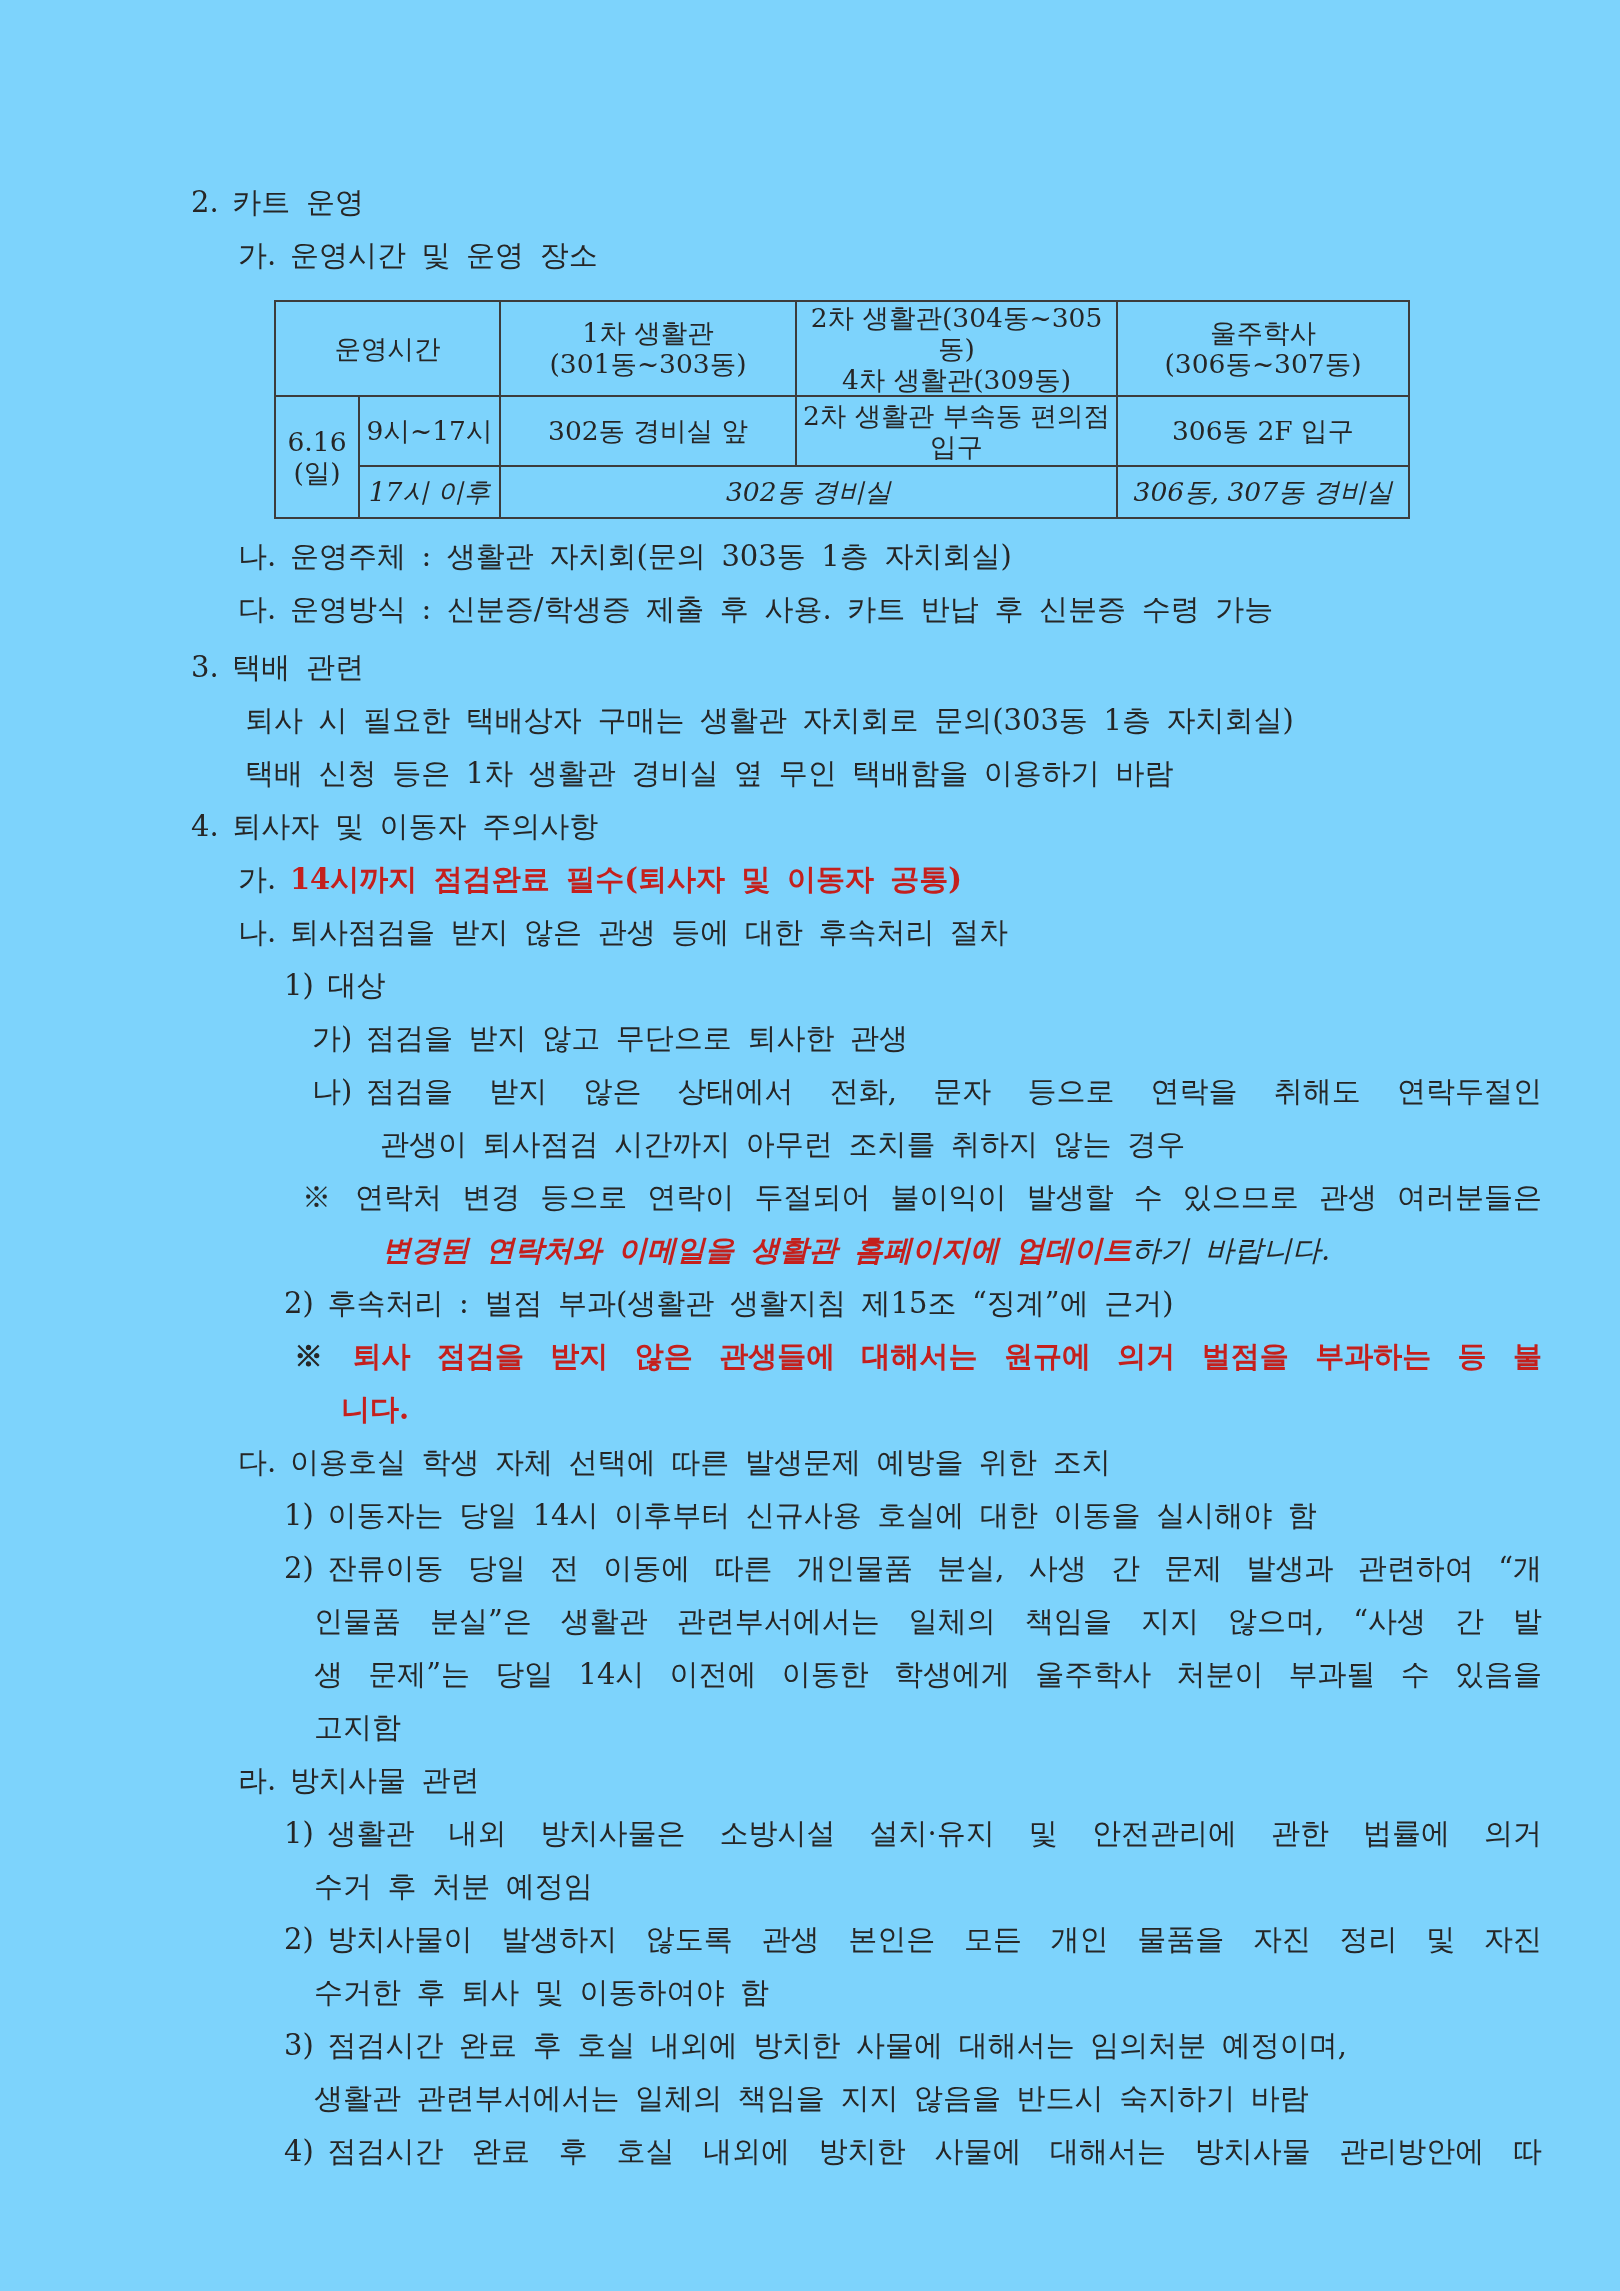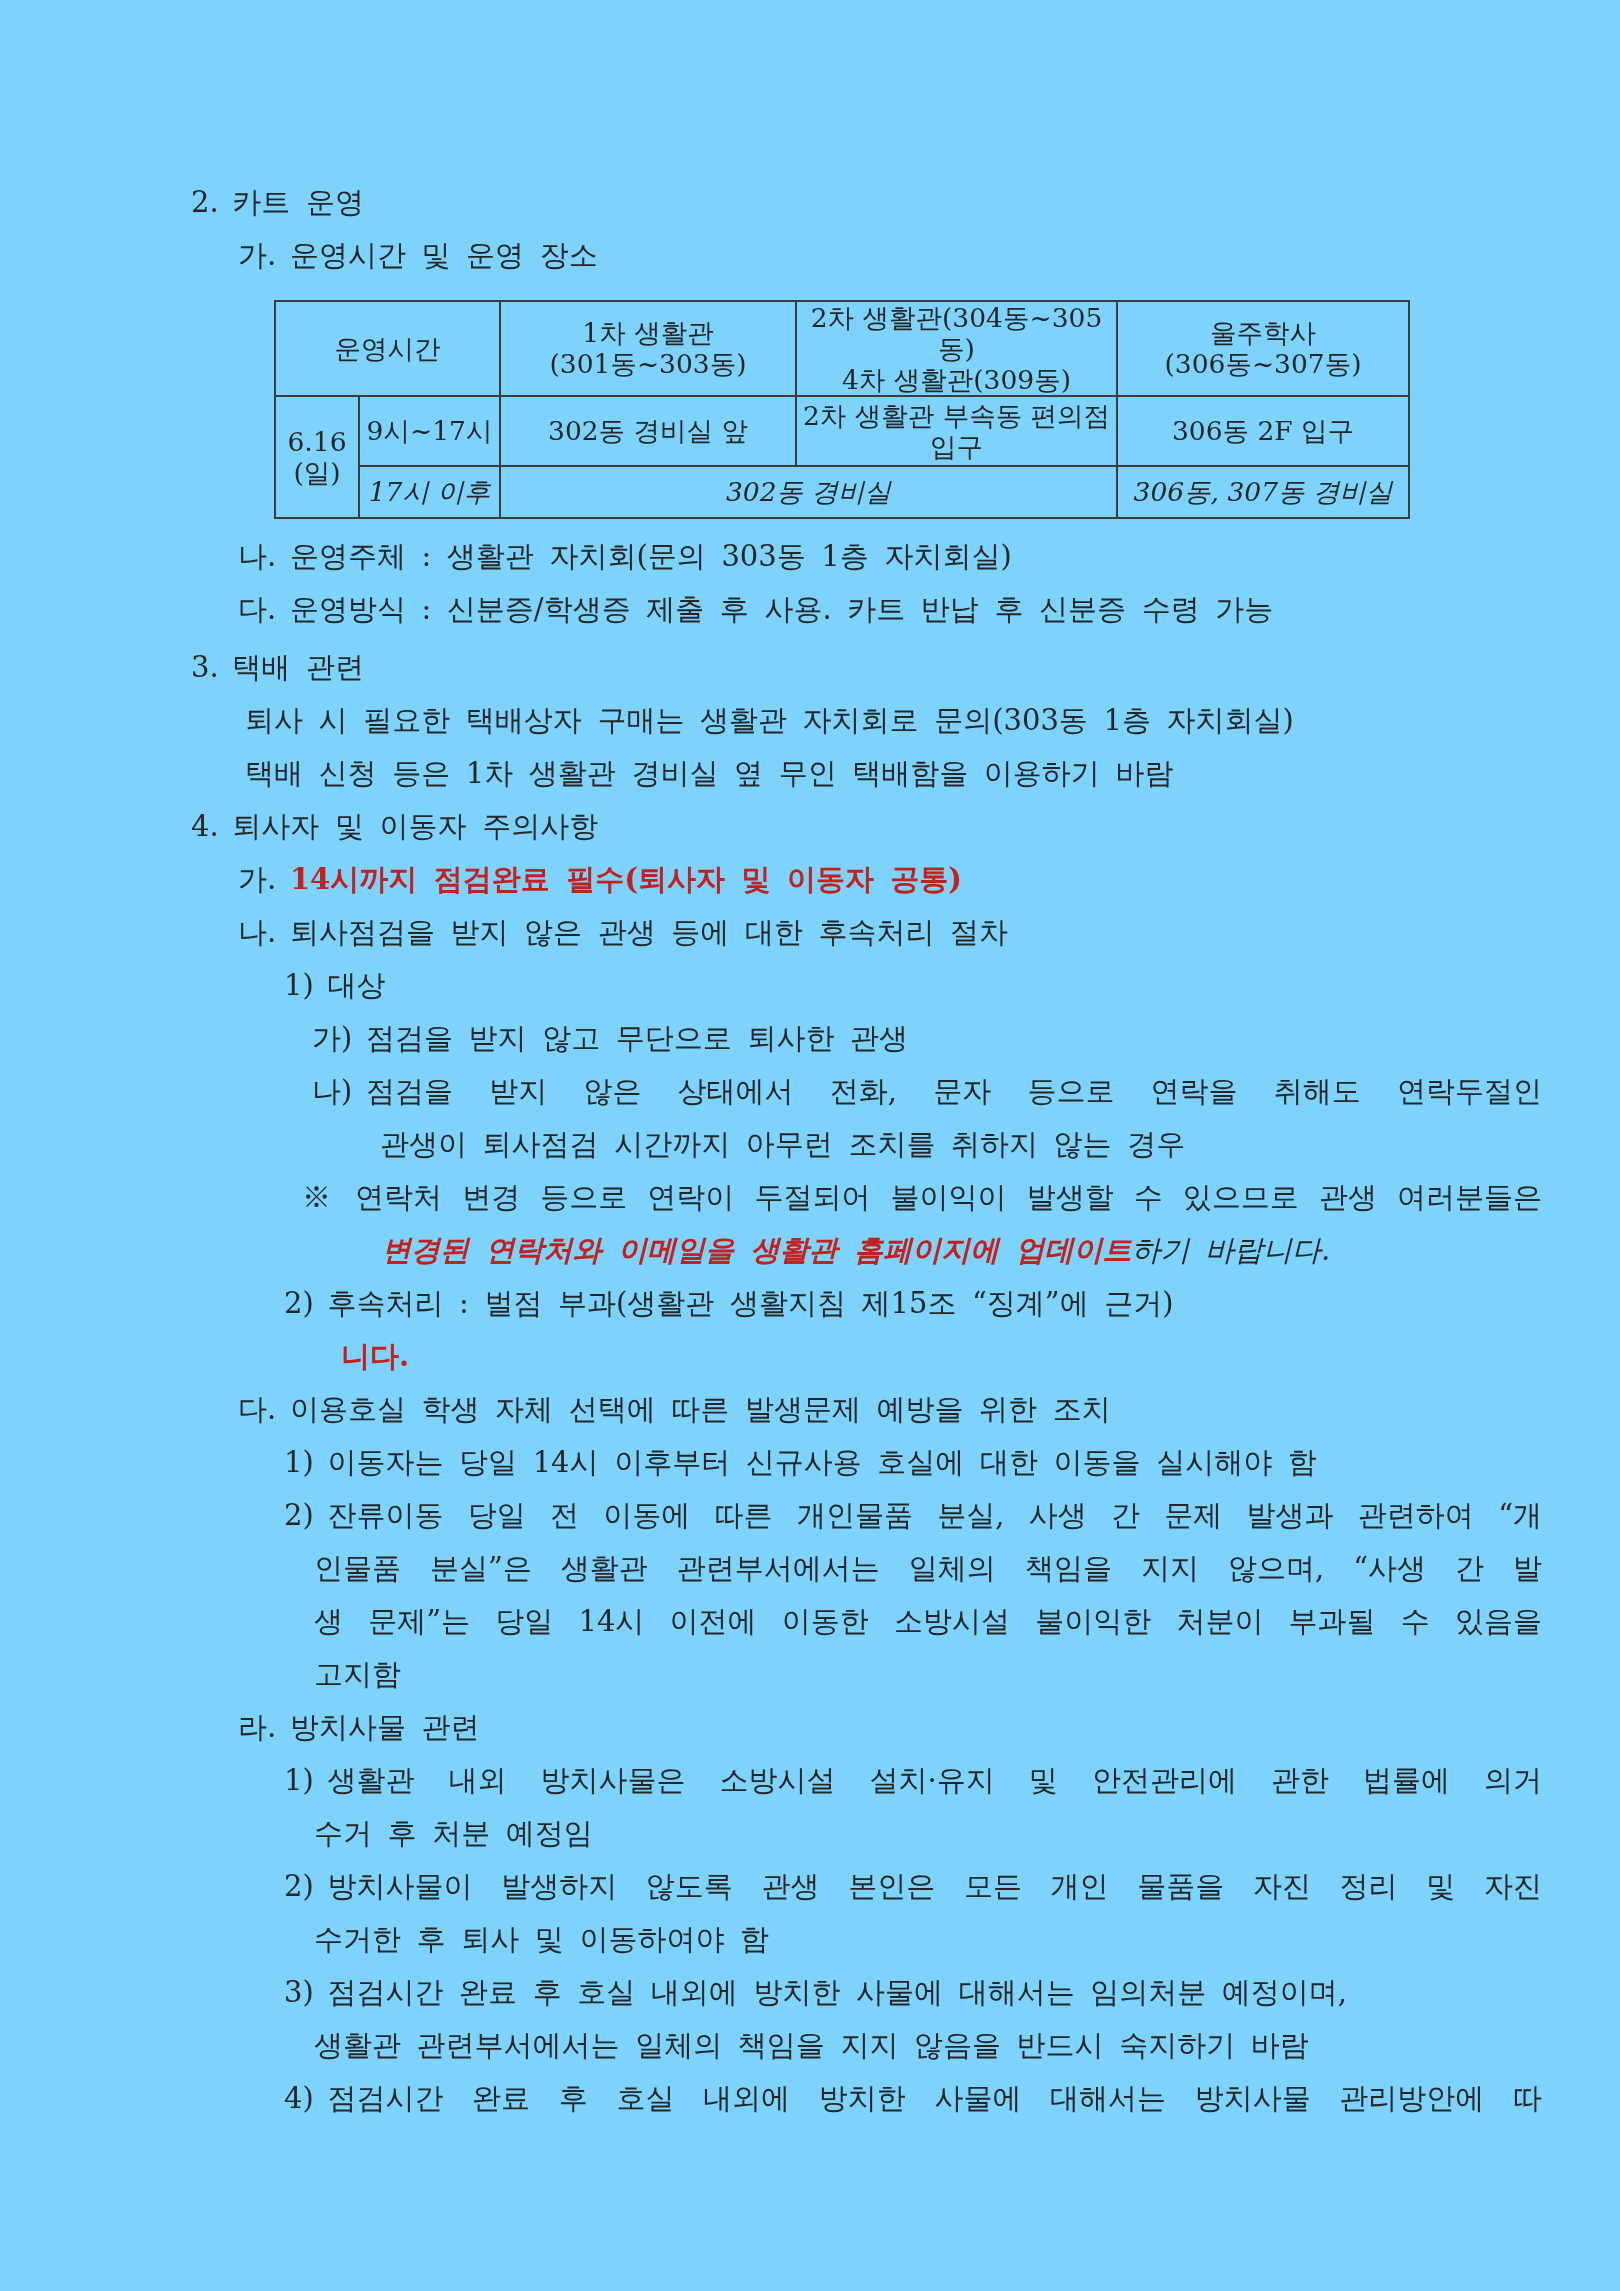--- a/index.html
+++ b/index.html
@@ -151,29 +151,30 @@
   <div class="ln i4"><span class="lbl">가)</span><span>점검을 받지 않고 무단으로 퇴사한 관생</span></div>
 
   <div class="ln i4 fill"><span class="lbl">나)</span><span>점검을 받지 않은 상태에서 전화, 문자 등으로 연락을 취해도 연락두절인</span></div>
   <div class="ln i4c"><span>관생이 퇴사점검 시간까지 아무런 조치를 취하지 않는 경우</span></div>
 
   <div class="ln in1 fill"><span class="mark">※</span><span>연락처 변경 등으로 연락이 두절되어 불이익이 발생할 수 있으므로 관생 여러분들은</span></div>
   <div class="ln in1c"><span class="red">변경된 연락처와 이메일을 생활관 홈페이지에 업데이트</span><span class="blk">하기 바랍니다.</span></div>
 
   <div class="ln i3"><span class="lbl">2)</span><span>후속처리 : 벌점 부과(생활관 생활지침 제15조 “징계”에 근거)</span></div>
 
+  <div class="ln in2 fill"><span class="mark" style="font-weight:bold;">※</span><span class="red">퇴사 점검을 받지 않은 관생들에 대해서는 원규에 의거 벌점을 부과하는 등 불</span></div>
   <div class="ln in2c"><span class="red">니다.</span></div>
 
   <div class="ln i2"><span class="lbl">다.</span><span>이용호실 학생 자체 선택에 따른 발생문제 예방을 위한 조치</span></div>
 
   <div class="ln i3"><span class="lbl">1)</span><span>이동자는 당일 14시 이후부터 신규사용 호실에 대한 이동을 실시해야 함</span></div>
 
   <div class="ln i3 fill"><span class="lbl">2)</span><span>잔류이동 당일 전 이동에 따른 개인물품 분실, 사생 간 문제 발생과 관련하여 “개</span></div>
   <div class="ln i3c fill"><span>인물품 분실”은 생활관 관련부서에서는 일체의 책임을 지지 않으며, “사생 간 발</span></div>
-  <div class="ln i3c fill"><span>생 문제”는 당일 14시 이전에 이동한 소방시설 불이익한 처분이 부과될 수 있음을</span></div>
+  <div class="ln i3c fill"><span>생 문제”는 당일 14시 이전에 이동한 학생에게 울주학사 처분이 부과될 수 있음을</span></div>
   <div class="ln i3c"><span>고지함</span></div>
 
   <div class="ln i2"><span class="lbl">라.</span><span>방치사물 관련</span></div>
 
   <div class="ln i3 fill"><span class="lbl">1)</span><span>생활관 내외 방치사물은 소방시설 설치·유지 및 안전관리에 관한 법률에 의거</span></div>
   <div class="ln i3c"><span>수거 후 처분 예정임</span></div>
 
   <div class="ln i3 fill"><span class="lbl">2)</span><span>방치사물이 발생하지 않도록 관생 본인은 모든 개인 물품을 자진 정리 및 자진</span></div>
   <div class="ln i3c"><span>수거한 후 퇴사 및 이동하여야 함</span></div>
 

